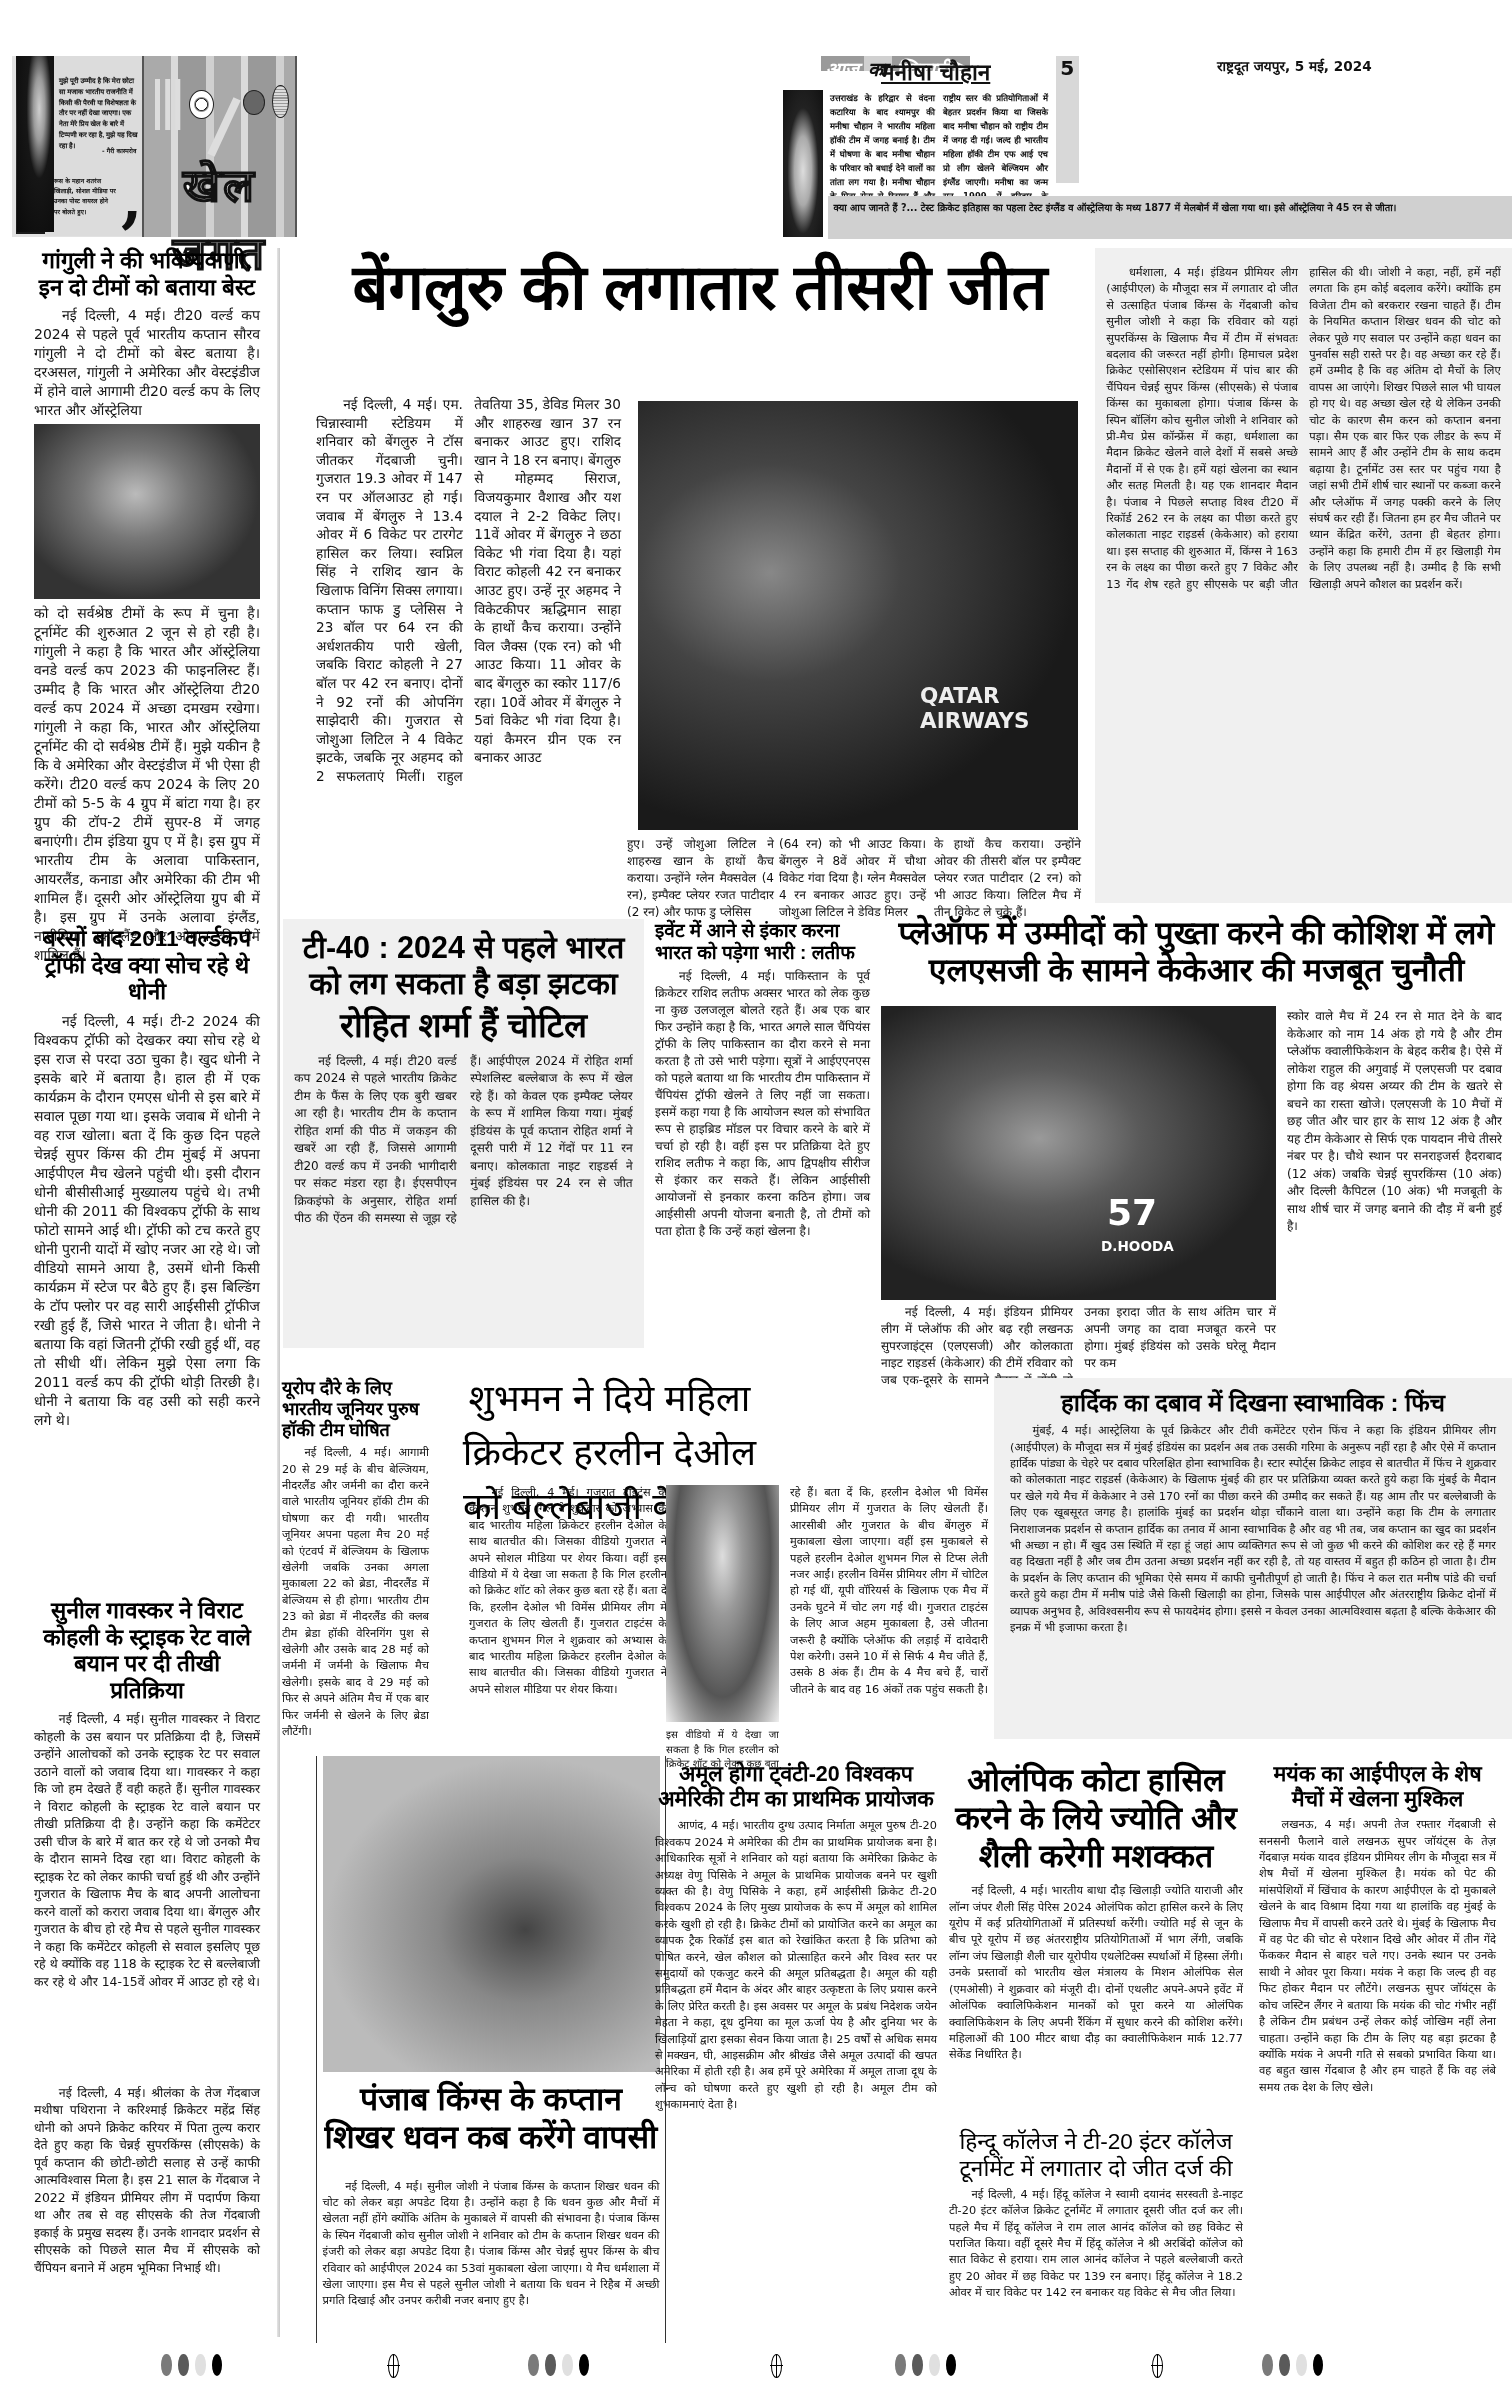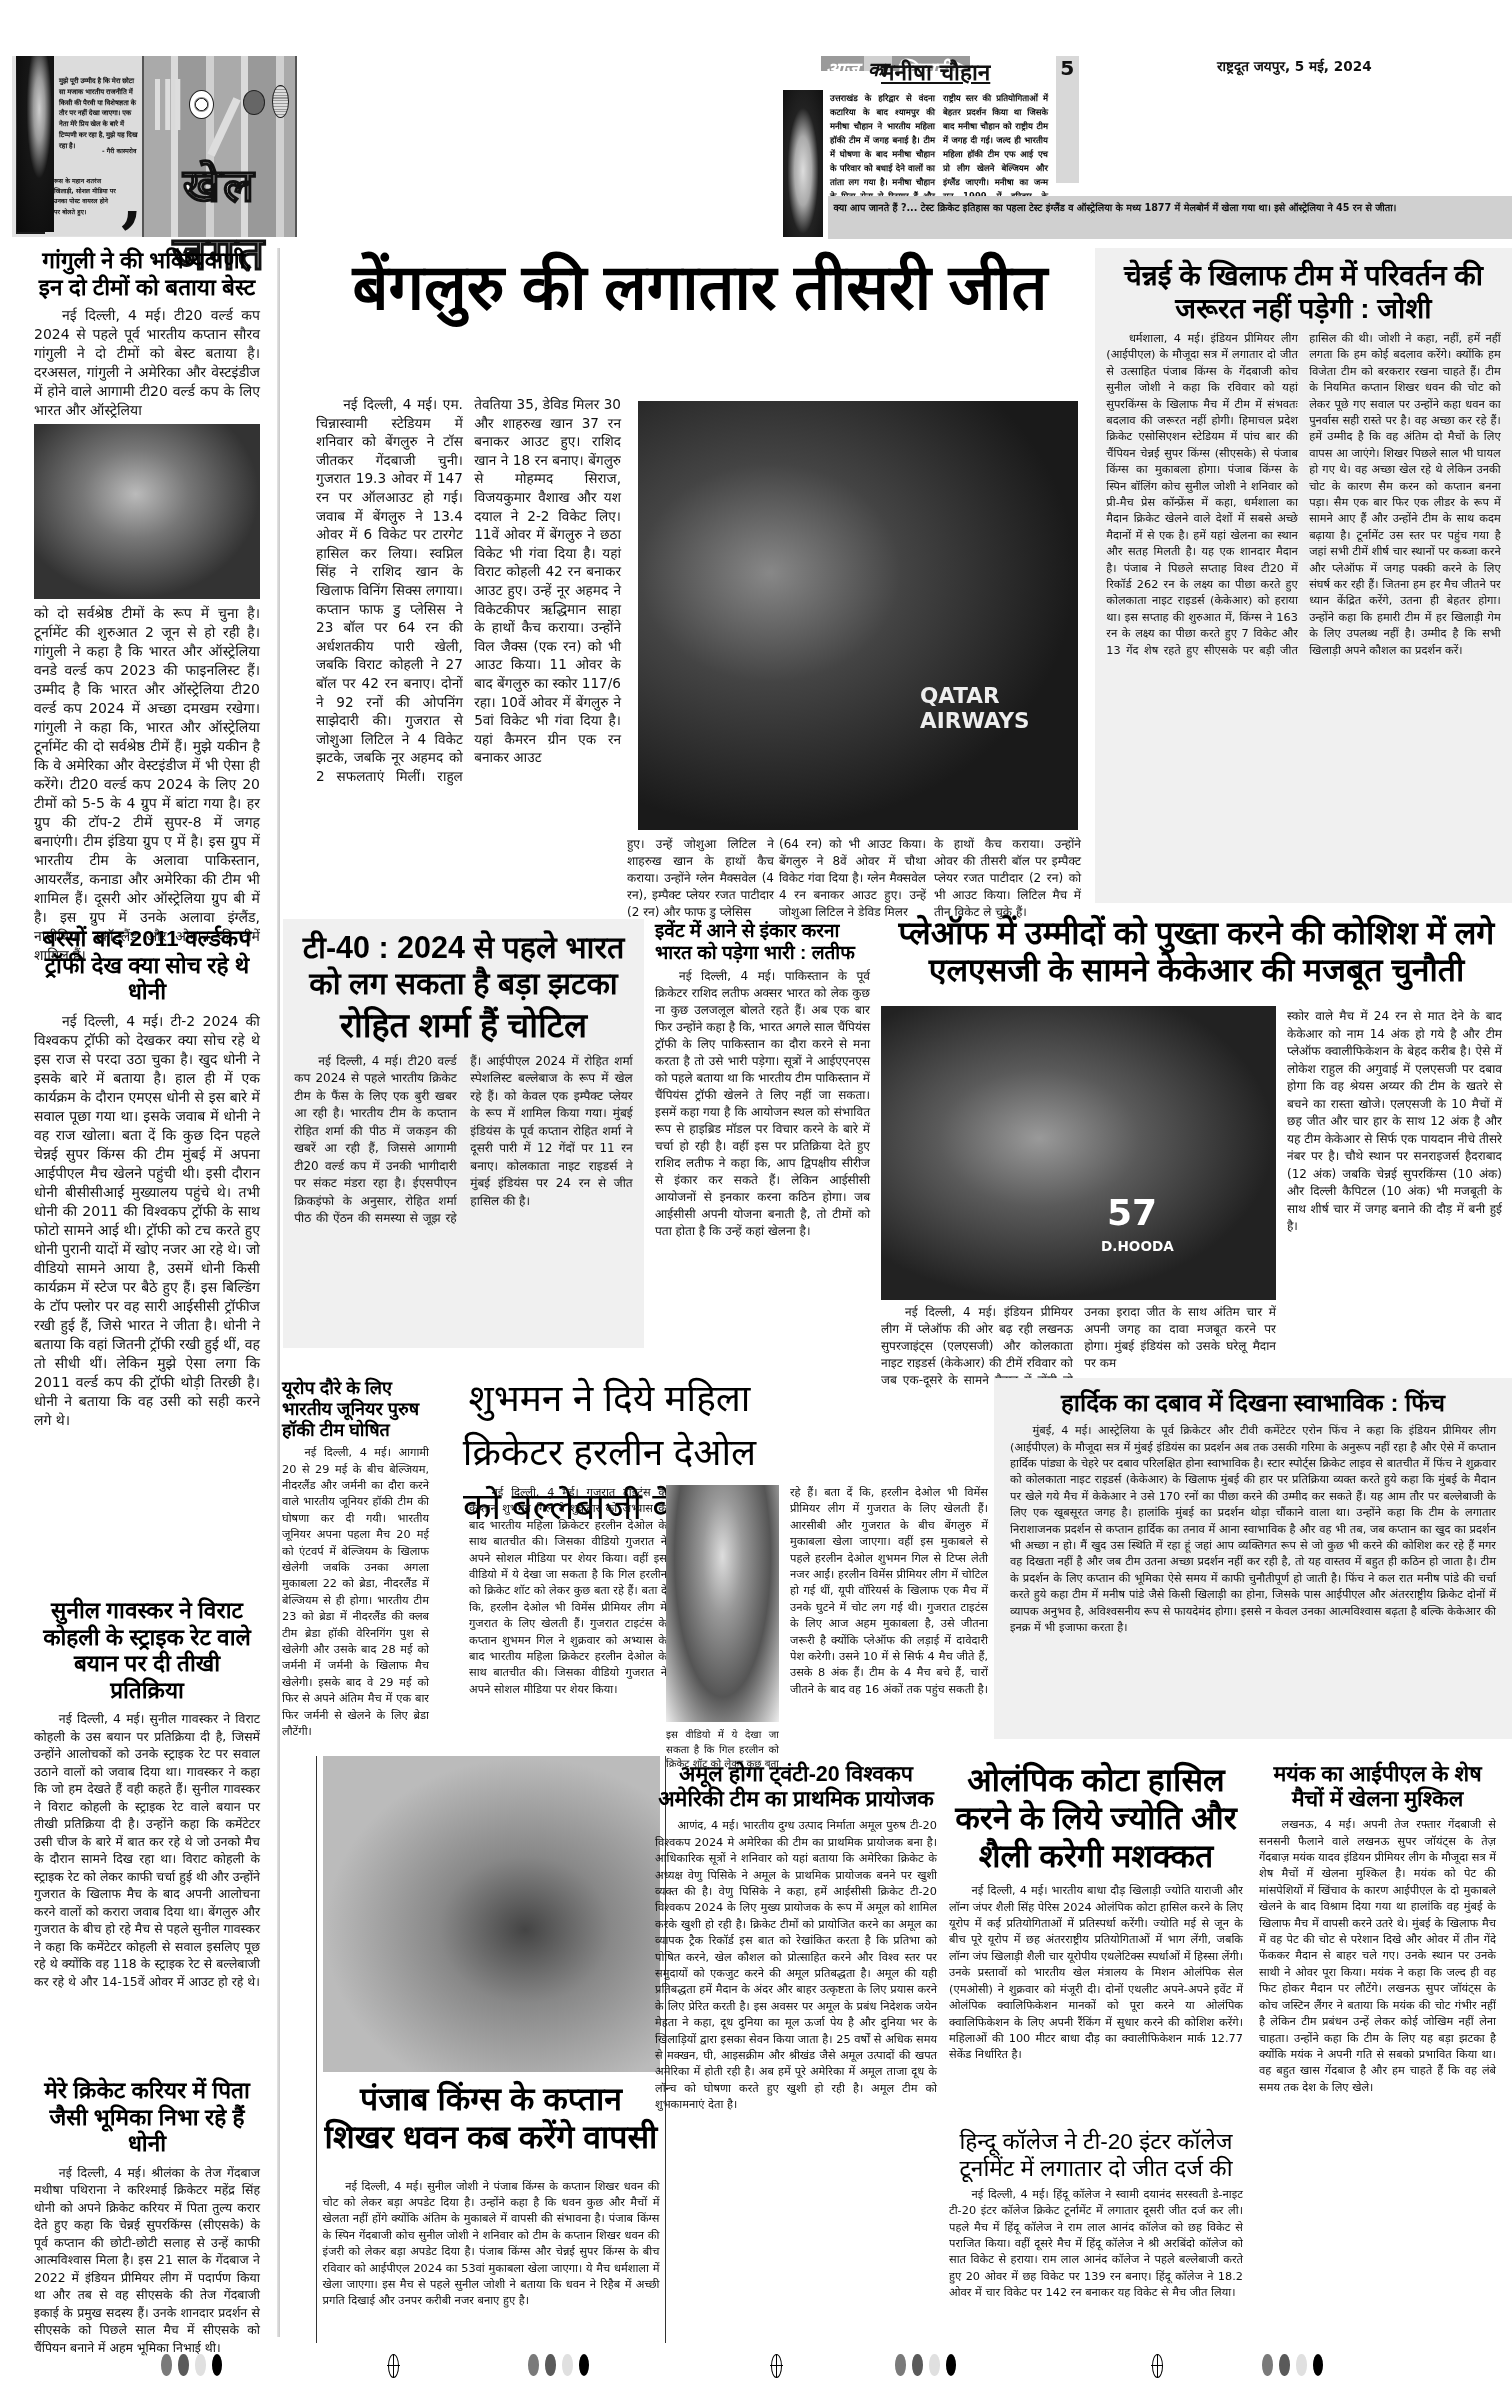--- a/index.html
+++ b/index.html
@@ -79,21 +79,20 @@
 </div>
 
 <div class="abs" style="left:34px;top:1598px;width:226px;">
   <h2 class="hl" style="font-size:22.6px;">सुनील गावस्कर ने विराट कोहली के स्ट्राइक रेट वाले बयान पर दी तीखी प्रतिक्रिया</h2>
   <div class="body" style="margin-top:5.6px;font-size:12.4px;line-height:17.5px;">
       <p>नई दिल्ली, 4 मई। सुनील गावस्कर ने विराट कोहली के उस बयान पर प्रतिक्रिया दी है, जिसमें उन्होंने आलोचकों को उनके स्ट्राइक रेट पर सवाल उठाने वालों को जवाब दिया था। गावस्कर ने कहा कि जो हम देखते हैं वही कहते हैं। सुनील गावस्कर ने विराट कोहली के स्ट्राइक रेट वाले बयान पर तीखी प्रतिक्रिया दी है। उन्होंने कहा कि कमेंटेटर उसी चीज के बारे में बात कर रहे थे जो उनको मैच के दौरान सामने दिख रहा था। विराट कोहली के स्ट्राइक रेट को लेकर काफी चर्चा हुई थी और उन्होंने गुजरात के खिलाफ मैच के बाद अपनी आलोचना करने वालों को करारा जवाब दिया था। बेंगलुरु और गुजरात के बीच हो रहे मैच से पहले सुनील गावस्कर ने कहा कि कमेंटेटर कोहली से सवाल इसलिए पूछ रहे थे क्योंकि वह 118 के स्ट्राइक रेट से बल्लेबाजी कर रहे थे और 14-15वें ओवर में आउट हो रहे थे।</p>
     </div>
 </div>
 
 <div class="abs" style="left:34px;top:2078px;width:226px;">
-  <h2 class="hl" style="font-size:22.6px;">मेरे क्रिकेट करियर में पिता जैसी भूमिका निभा रहे हैं धोनी</h2>
   <div class="body" style="margin-top:5.6px;font-size:12.4px;line-height:17.5px;">
       <p>नई दिल्ली, 4 मई। श्रीलंका के तेज गेंदबाज मथीषा पथिराना ने करिश्माई क्रिकेटर महेंद्र सिंह धोनी को अपने क्रिकेट करियर में पिता तुल्य करार देते हुए कहा कि चेन्नई सुपरकिंग्स (सीएसके) के पूर्व कप्तान की छोटी-छोटी सलाह से उन्हें काफी आत्मविश्वास मिला है। इस 21 साल के गेंदबाज ने 2022 में इंडियन प्रीमियर लीग में पदार्पण किया था और तब से वह सीएसके की तेज गेंदबाजी इकाई के प्रमुख सदस्य हैं। उनके शानदार प्रदर्शन से सीएसके को पिछले साल मैच में सीएसके को चैंपियन बनाने में अहम भूमिका निभाई थी।</p>
     </div>
 </div>
 
 <div class="vrule" style="left:277px;top:248px;height:2089px;"></div>
 
 <div class="abs" style="left:305px;top:248px;width:790px;">
   <h1 class="hl" style="font-size:63px;line-height:79px;">बेंगलुरु की लगातार तीसरी जीत</h1>
 </div>
@@ -107,21 +106,20 @@
     <p style="text-indent:0">हुए। उन्हें जोशुआ लिटिल ने शाहरुख खान के हाथों कैच कराया। उन्होंने ग्लेन मैक्सवेल (4 रन), इम्पैक्ट प्लेयर रजत पाटीदार (2 रन) और फाफ डु प्लेसिस</p>
   </div>
 <div class="abs body" style="left:779px;top:836px;width:147px;font-size:12px;line-height:17px;">
     <p style="text-indent:0">(64 रन) को भी आउट किया। बेंगलुरु ने 8वें ओवर में चौथा विकेट गंवा दिया है। ग्लेन मैक्सवेल 4 रन बनाकर आउट हुए। उन्हें जोशुआ लिटिल ने डेविड मिलर</p>
   </div>
 <div class="abs body" style="left:934px;top:836px;width:147px;font-size:12px;line-height:17px;">
     <p style="text-indent:0">के हाथों कैच कराया। उन्होंने ओवर की तीसरी बॉल पर इम्पैक्ट प्लेयर रजत पाटीदार (2 रन) को भी आउट किया। लिटिल मैच में तीन विकेट ले चुके हैं।</p>
   </div>
 
 <div class="abs grey" style="left:1095px;top:248px;width:417px;height:655px;padding:11.3px 11.3px;box-sizing:border-box;">
-  <h2 class="hl" style="font-size:28px;">चेन्नई के खिलाफ टीम में परिवर्तन की जरूरत नहीं पड़ेगी : जोशी</h2>
   <div class="body cols2" style="margin-top:5.6px;font-size:11.3px;line-height:16.4px;column-gap:11.3px;">
       <p>धर्मशाला, 4 मई। इंडियन प्रीमियर लीग (आईपीएल) के मौजूदा सत्र में लगातार दो जीत से उत्साहित पंजाब किंग्स के गेंदबाजी कोच सुनील जोशी ने कहा कि रविवार को यहां सुपरकिंग्स के खिलाफ मैच में टीम में संभवतः बदलाव की जरूरत नहीं होगी। हिमाचल प्रदेश क्रिकेट एसोसिएशन स्टेडियम में पांच बार की चैंपियन चेन्नई सुपर किंग्स (सीएसके) से पंजाब किंग्स का मुकाबला होगा। पंजाब किंग्स के स्पिन बॉलिंग कोच सुनील जोशी ने शनिवार को प्री-मैच प्रेस कॉन्फ्रेंस में कहा, धर्मशाला का मैदान क्रिकेट खेलने वाले देशों में सबसे अच्छे मैदानों में से एक है। हमें यहां खेलना का स्थान और सतह मिलती है। यह एक शानदार मैदान है। पंजाब ने पिछले सप्ताह विश्व टी20 में रिकॉर्ड 262 रन के लक्ष्य का पीछा करते हुए कोलकाता नाइट राइडर्स (केकेआर) को हराया था। इस सप्ताह की शुरुआत में, किंग्स ने 163 रन के लक्ष्य का पीछा करते हुए 7 विकेट और 13 गेंद शेष रहते हुए सीएसके पर बड़ी जीत हासिल की थी। जोशी ने कहा, नहीं, हमें नहीं लगता कि हम कोई बदलाव करेंगे। क्योंकि हम विजेता टीम को बरकरार रखना चाहते हैं। टीम के नियमित कप्तान शिखर धवन की चोट को लेकर पूछे गए सवाल पर उन्होंने कहा धवन का पुनर्वास सही रास्ते पर है। वह अच्छा कर रहे हैं। हमें उम्मीद है कि वह अंतिम दो मैचों के लिए वापस आ जाएंगे। शिखर पिछले साल भी घायल हो गए थे। वह अच्छा खेल रहे थे लेकिन उनकी चोट के कारण सैम करन को कप्तान बनना पड़ा। सैम एक बार फिर एक लीडर के रूप में सामने आए हैं और उन्होंने टीम के साथ कदम बढ़ाया है। टूर्नामेंट उस स्तर पर पहुंच गया है जहां सभी टीमें शीर्ष चार स्थानों पर कब्जा करने और प्लेऑफ में जगह पक्की करने के लिए संघर्ष कर रही हैं। जितना हम हर मैच जीतने पर ध्यान केंद्रित करेंगे, उतना ही बेहतर होगा। उन्होंने कहा कि हमारी टीम में हर खिलाड़ी गेम के लिए उपलब्ध नहीं है। उम्मीद है कि सभी खिलाड़ी अपने कौशल का प्रदर्शन करें।</p>
     </div>
 </div>
 
 <div class="abs grey" style="left:283px;top:919px;width:361px;height:429px;padding:11.3px 11.3px;box-sizing:border-box;">
   <h2 class="hl" style="font-size:30.5px;">टी-40 : 2024 से पहले भारत को लग सकता है बड़ा झटका</h2>
   <h2 class="hl" style="font-size:34px;margin-top:2.3px;">रोहित शर्मा हैं चोटिल</h2>
   <div class="body cols2" style="margin-top:8px;font-size:12px;line-height:17.5px;column-gap:13.6px;">
       <p>नई दिल्ली, 4 मई। टी20 वर्ल्ड कप 2024 से पहले भारतीय क्रिकेट टीम के फैंस के लिए एक बुरी खबर आ रही है। भारतीय टीम के कप्तान रोहित शर्मा की पीठ में जकड़न की खबरें आ रही हैं, जिससे आगामी टी20 वर्ल्ड कप में उनकी भागीदारी पर संकट मंडरा रहा है। ईएसपीएन क्रिकइंफो के अनुसार, रोहित शर्मा पीठ की ऐंठन की समस्या से जूझ रहे हैं। आईपीएल 2024 में रोहित शर्मा स्पेशलिस्ट बल्लेबाज के रूप में खेल रहे हैं। को केवल एक इम्पैक्ट प्लेयर के रूप में शामिल किया गया। मुंबई इंडियंस के पूर्व कप्तान रोहित शर्मा ने दूसरी पारी में 12 गेंदों पर 11 रन बनाए। कोलकाता नाइट राइडर्स ने मुंबई इंडियंस पर 24 रन से जीत हासिल की है।</p>

